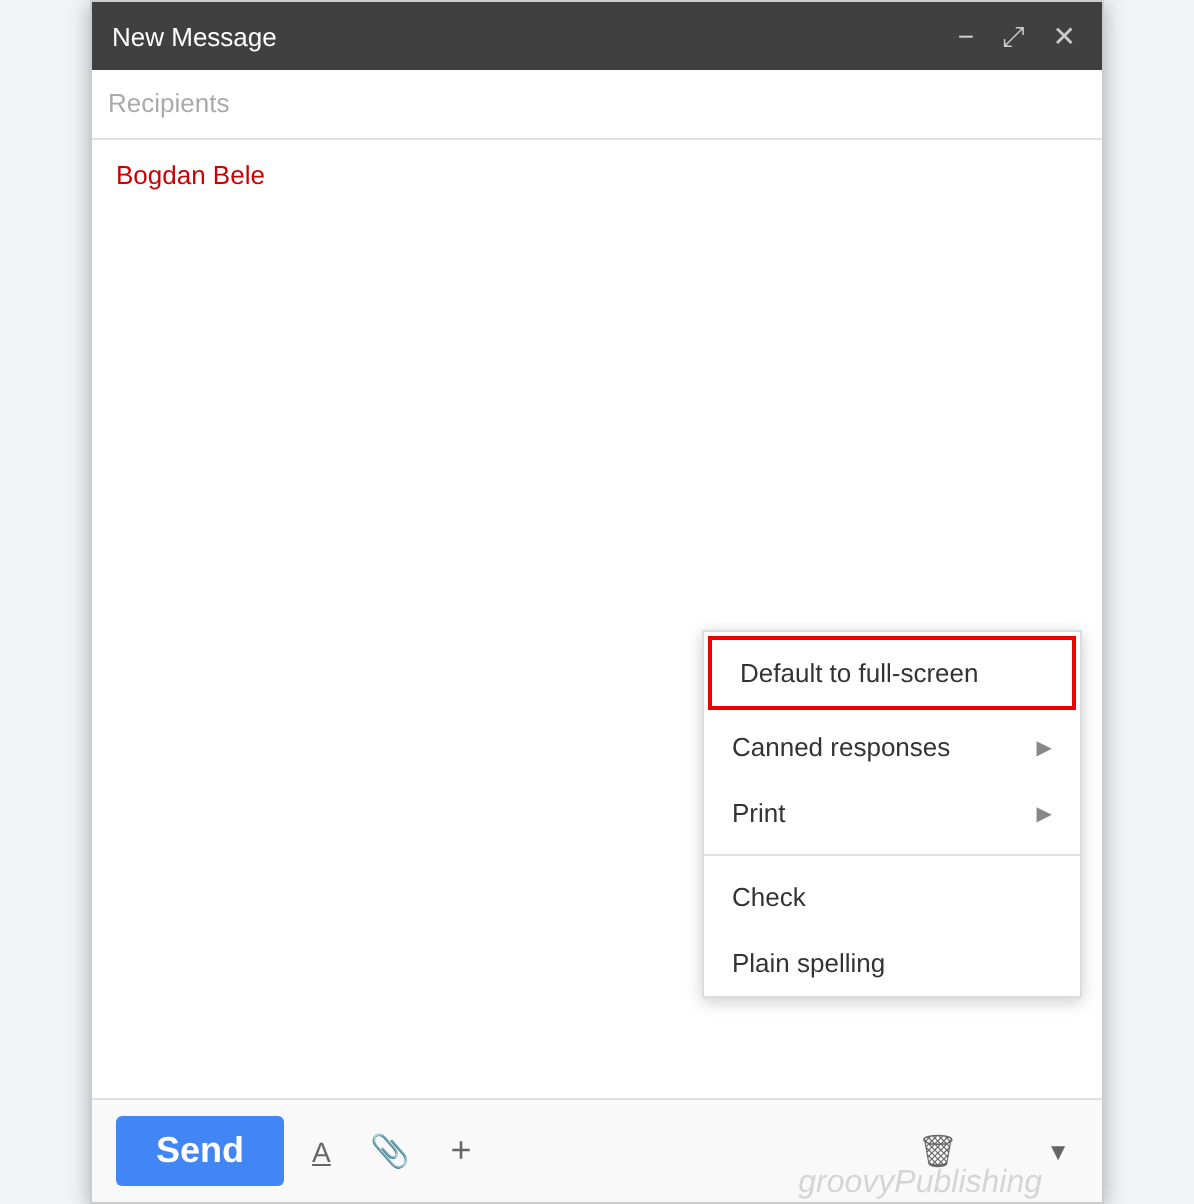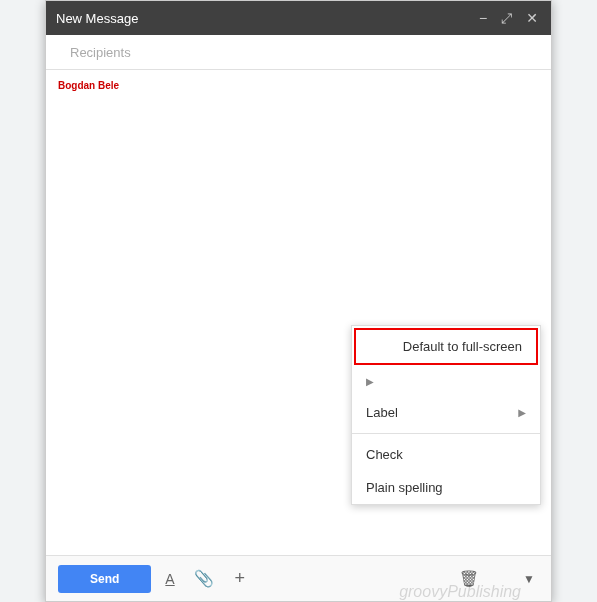--- a/index.html
+++ b/index.html
@@ -56,21 +56,21 @@
       border: none;
       color: #ccc;
       cursor: pointer;
       font-size: 14px;
       padding: 0 3px;
       line-height: 1;
     }
 
     .field-row {
       border-bottom: 1px solid #e0e0e0;
-      padding: 8px 24px;
+      padding: 8px 8px;
       flex-shrink: 0;
     }
 
     .field-input {
       width: 100%;
       border: none;
       outline: none;
       font-size: 13px;
       color: #888;
       background: transparent;
@@ -81,23 +81,23 @@
     }
 
     .body-area {
       flex: 1;
       padding: 10px 12px;
       position: relative;
       overflow: hidden;
     }
 
     .sender-name {
-      font-size: 10px;
+      font-size: 13px;
       color: #c00;
-      font-weight: bold;
+      font-weight: normal;
       margin-bottom: 4px;
     }
 
     .compose-body {
       width: 100%;
       height: calc(100% - 30px);
       border: none;
       outline: none;
       resize: none;
       font-size: 13px;
@@ -113,22 +113,22 @@
       flex-shrink: 0;
       background: #f9f9f9;
       position: relative;
     }
 
     .send-btn {
       background: #4285f4;
       color: #fff;
       border: none;
       border-radius: 3px;
-      padding: 7px 32px;
-      font-size: 12px;
+      padding: 7px 20px;
+      font-size: 18px;
       cursor: pointer;
       font-weight: bold;
       text-align: right;
     }
 
     .toolbar-icon-btn {
       background: none;
       border: none;
       cursor: pointer;
       color: #666;
@@ -184,21 +184,20 @@
       align-items: center;
       justify-content: space-between;
       cursor: pointer;
       color: #333;
     }
 
     .dropdown-item.highlighted {
       border: 2px solid #e00;
       background: #fff;
       margin: 2px;
-      justify-content: flex-end;
     }
 
     .dropdown-divider {
       border-top: 1px solid #e0e0e0;
       margin: 4px 0;
     }
 
     .chevron-right {
       font-size: 10px;
       color: #888;
@@ -234,24 +233,25 @@
   <div class="body-area">
     <div class="sender-name">Bogdan Bele</div>
     <textarea class="compose-body" style=""></textarea>
 
     
     <div class="dropdown-menu">
       <div class="dropdown-item highlighted">
         <span>Default to full-screen</span>
       </div>
       <div class="dropdown-item">
+        <span>Canned responses</span>
         <span class="chevron-right">▶</span>
       </div>
       <div class="dropdown-item">
-        <span>Label</span>
+        <span>Print</span>
         <span class="chevron-right">▶</span>
       </div>
       <div class="dropdown-divider"></div>
       <div class="dropdown-item">
         <span>Check</span>
       </div>
       <div class="dropdown-item">
         <span>Plain spelling</span>
       </div>
     </div>

